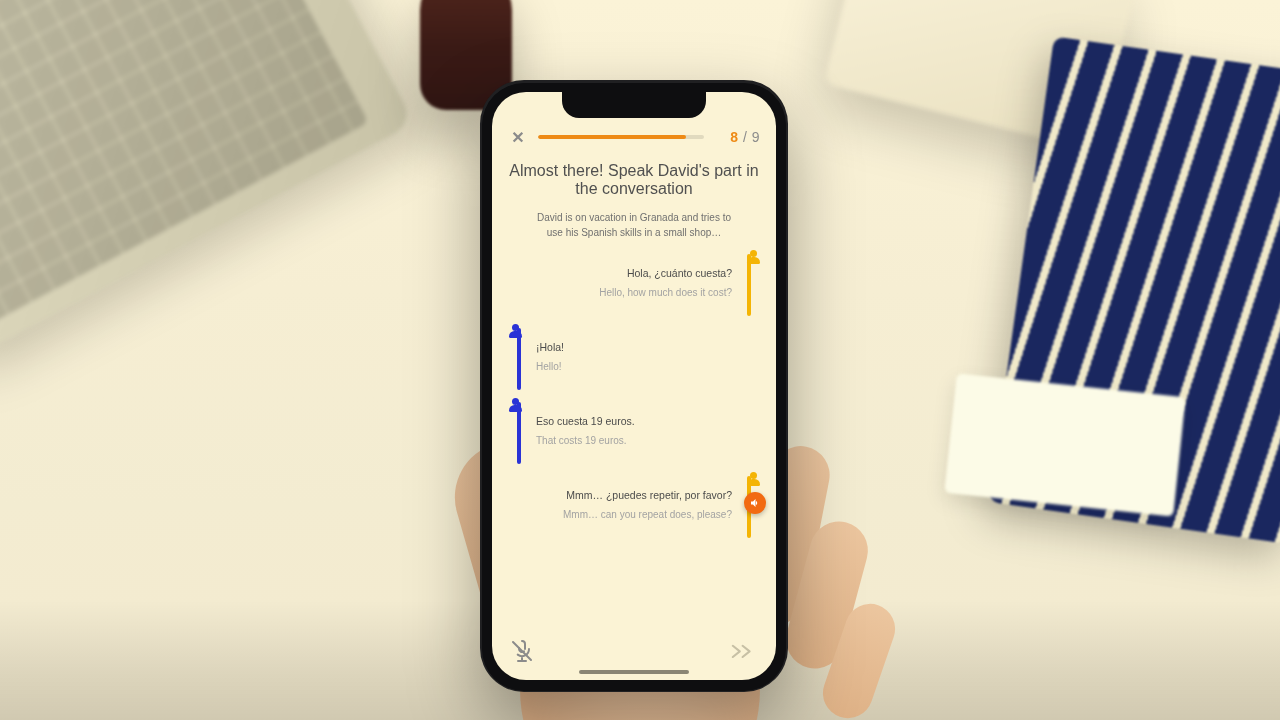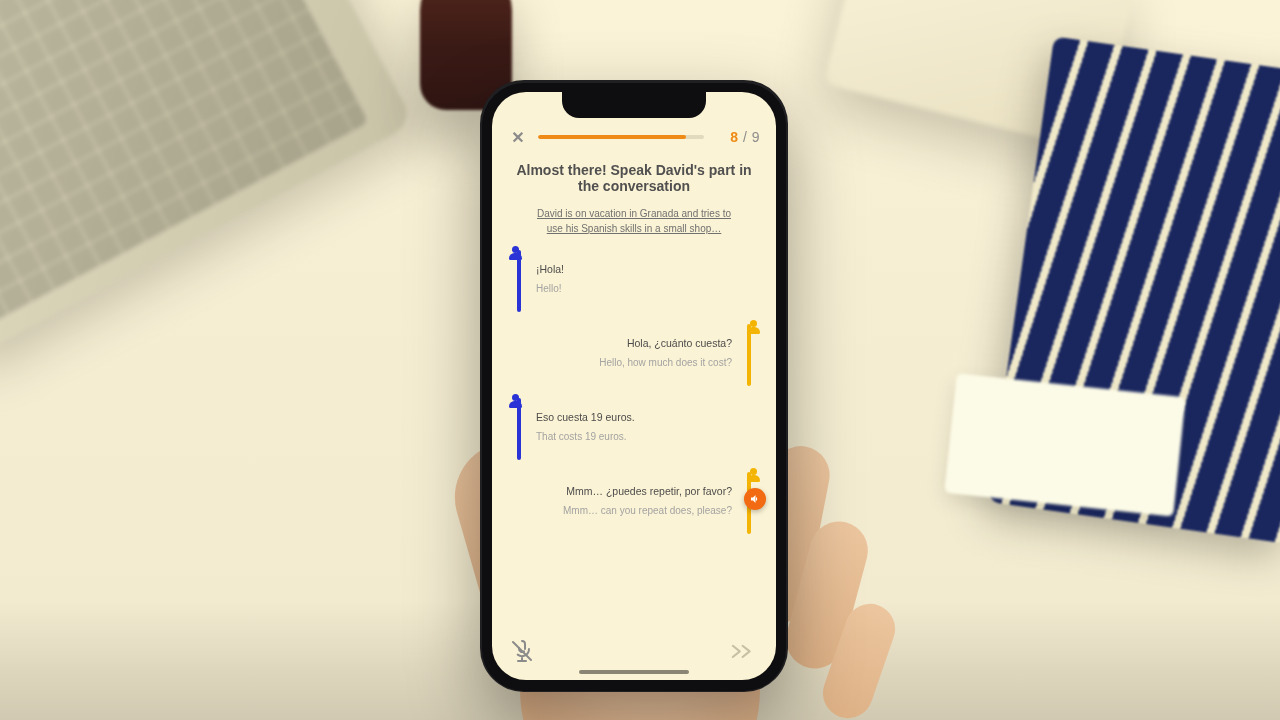--- a/index.html
+++ b/index.html
@@ -174,32 +174,30 @@
   .progress-count {
     font-size: 14px; color: #8c8c8c;
     white-space: nowrap;
     letter-spacing: .5px;
     padding-left: 16px;
   }
   .progress-count .cur { color: #f08a12; font-weight: 600; }
 
   .instruction {
     margin-top: 14px;
-    font-size: 14px;
+    font-size: 16px;
     color: #505050;
     text-align: center;
-    font-weight: bold;
   }
   .context {
     margin: 12px auto 14px;
     max-width: 210px;
     font-size: 10px; line-height: 1.5;
     color: #707070;
     text-align: center;
-    text-decoration: underline;
   }
 
   .thread {
     position: relative;
     margin-top: 8px;
   }
 
   .msg {
     position: relative;
     display: flex;
@@ -330,45 +328,45 @@
           <div class="progress-count">
             <span class="cur">8</span><span> / </span><span>9</span>
           </div>
         </div>
 
         <div class="instruction">Almost there! Speak David's part in the conversation</div>
         <div class="context">David is on vacation in Granada and tries to use his Spanish skills in a small shop…</div>
 
         <div class="thread">
 
+          <div class="msg right">
+            <div class="gutter">
+              <div class="avatar">
+                  <div class="head"></div>
+                  <div class="body"></div>
+                </div>
+              <div class="bar"></div>
+            </div>
+            <div class="bubble">
+              <div class="line-native">Hola, ¿cuánto cuesta?</div>
+              <div class="line-trans">Hello, how much does it cost?</div>
+            </div>
+          </div>
+
           <div class="msg left">
             <div class="gutter">
               <div class="avatar">
                   <div class="head"></div>
                   <div class="body"></div>
                 </div>
               <div class="bar"></div>
             </div>
             <div class="bubble">
               <div class="line-native">¡Hola!</div>
               <div class="line-trans">Hello!</div>
-            </div>
-          </div>
-
-          <div class="msg right">
-            <div class="gutter">
-              <div class="avatar">
-                  <div class="head"></div>
-                  <div class="body"></div>
-                </div>
-              <div class="bar"></div>
-            </div>
-            <div class="bubble">
-              <div class="line-native">Hola, ¿cuánto cuesta?</div>
-              <div class="line-trans">Hello, how much does it cost?</div>
             </div>
           </div>
 
           <div class="msg left">
             <div class="gutter">
               <div class="avatar">
                   <div class="head"></div>
                   <div class="body"></div>
                 </div>
               <div class="bar"></div>

